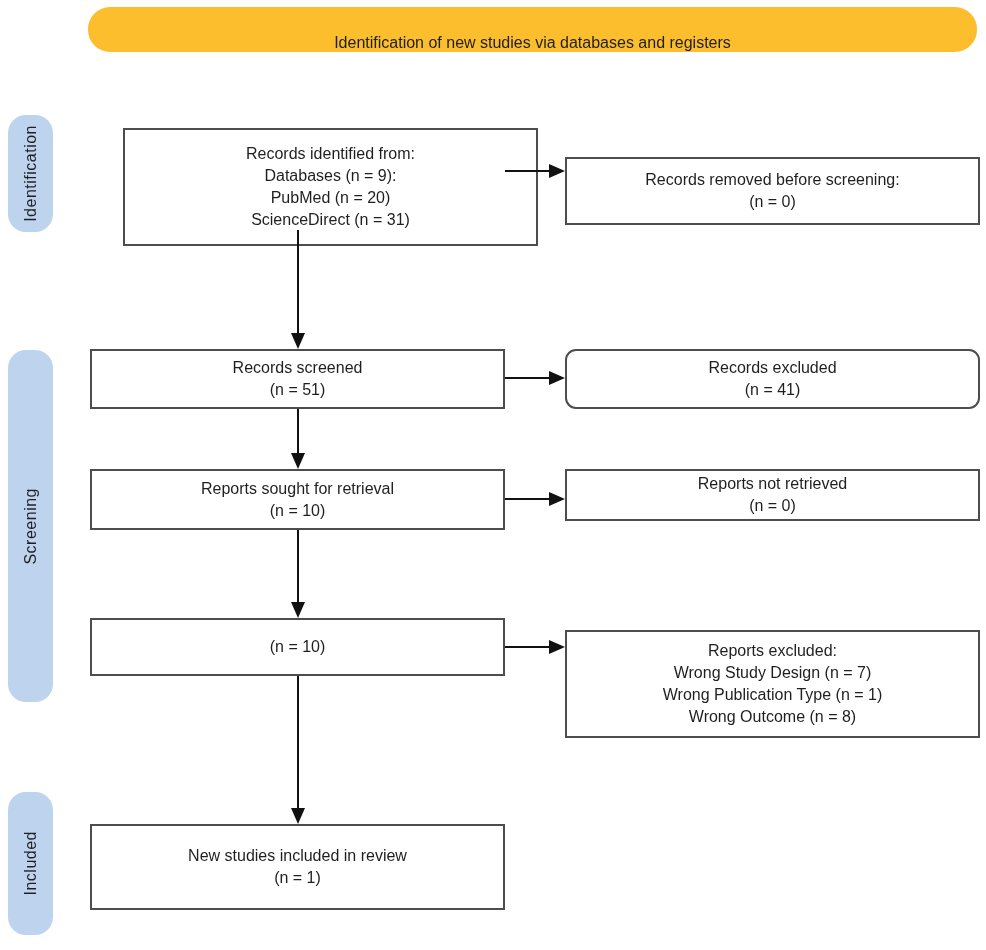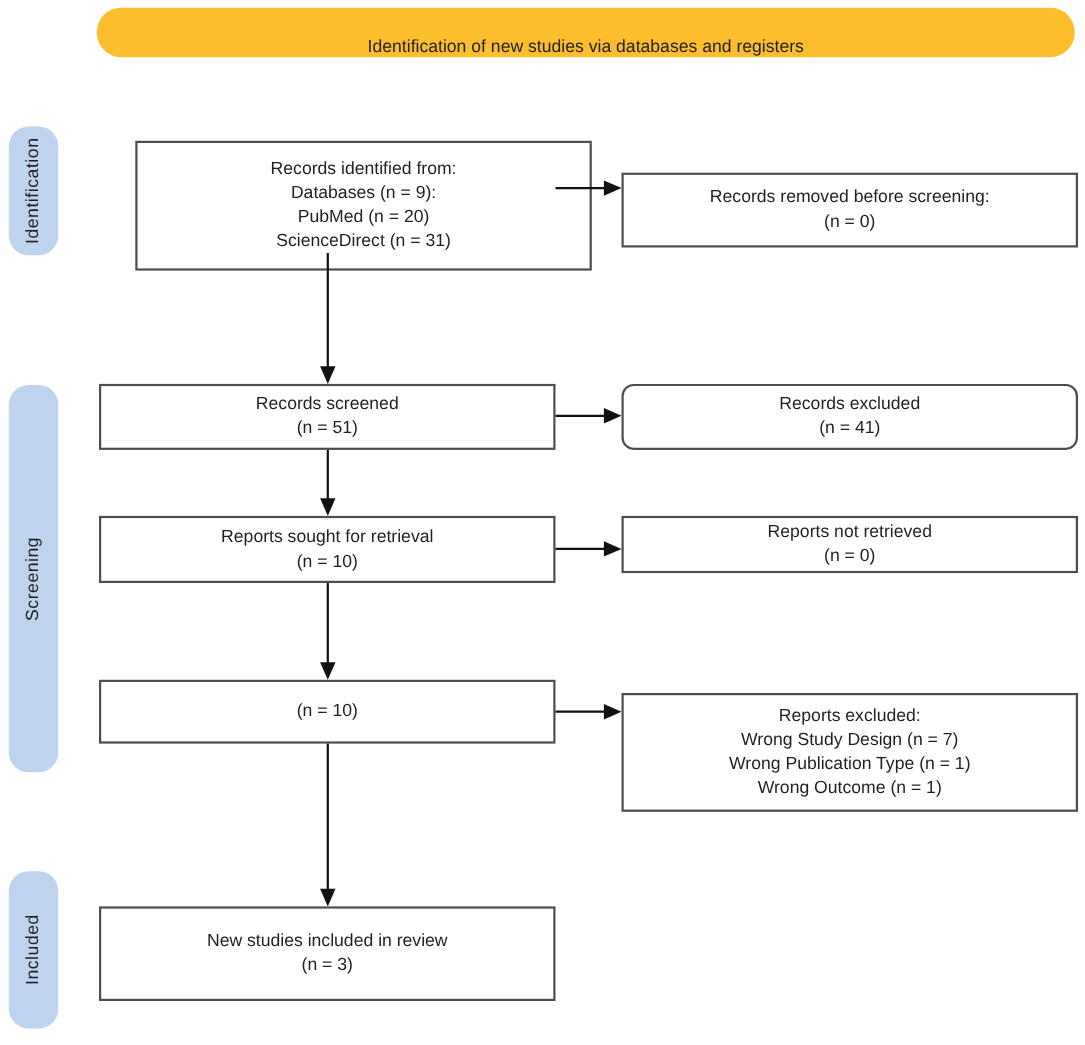--- a/index.html
+++ b/index.html
@@ -130,26 +130,26 @@
   </div>
 
   <div class="flow-box col-left box-assessed">
     <div>(n = 10)</div>
   </div>
 
   <div class="flow-box col-right box-reports-excluded">
     <div>Reports excluded:</div>
     <div>Wrong Study Design (n = 7)</div>
     <div>Wrong Publication Type (n = 1)</div>
-    <div>Wrong Outcome (n = 1)</div>
+    <div>Wrong Outcome (n = 8)</div>
   </div>
 
   <div class="flow-box col-left box-included-review">
     <div>New studies included in review</div>
-    <div>(n = 3)</div>
+    <div>(n = 1)</div>
   </div>
 
   <svg class="arrow-layer" viewBox="0 0 986 950" xmlns="http://www.w3.org/2000/svg">
 
     <g>
       <line x1="298" y1="230" x2="298" y2="334"></line>
       <polygon points="291,333 305,333 298,349"></polygon>
     </g>
     <g>
       <line x1="298" y1="409" x2="298" y2="454"></line>

